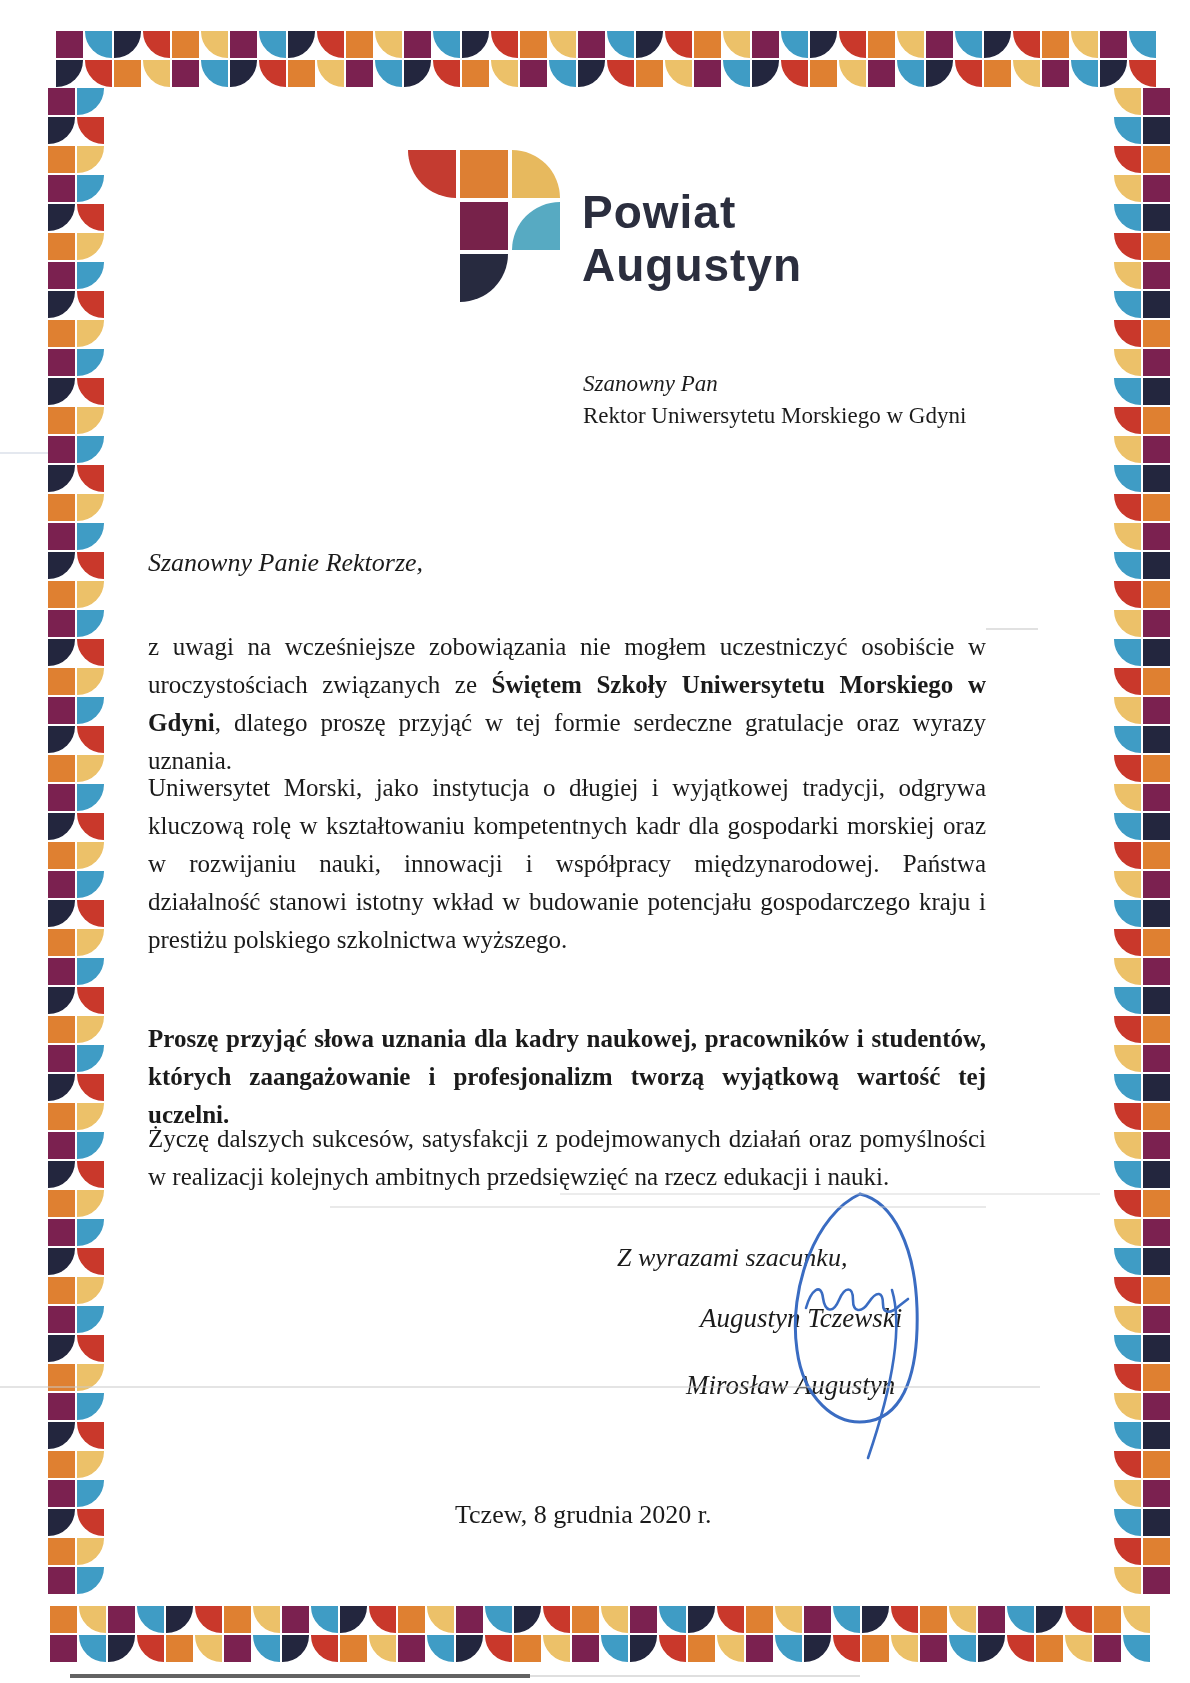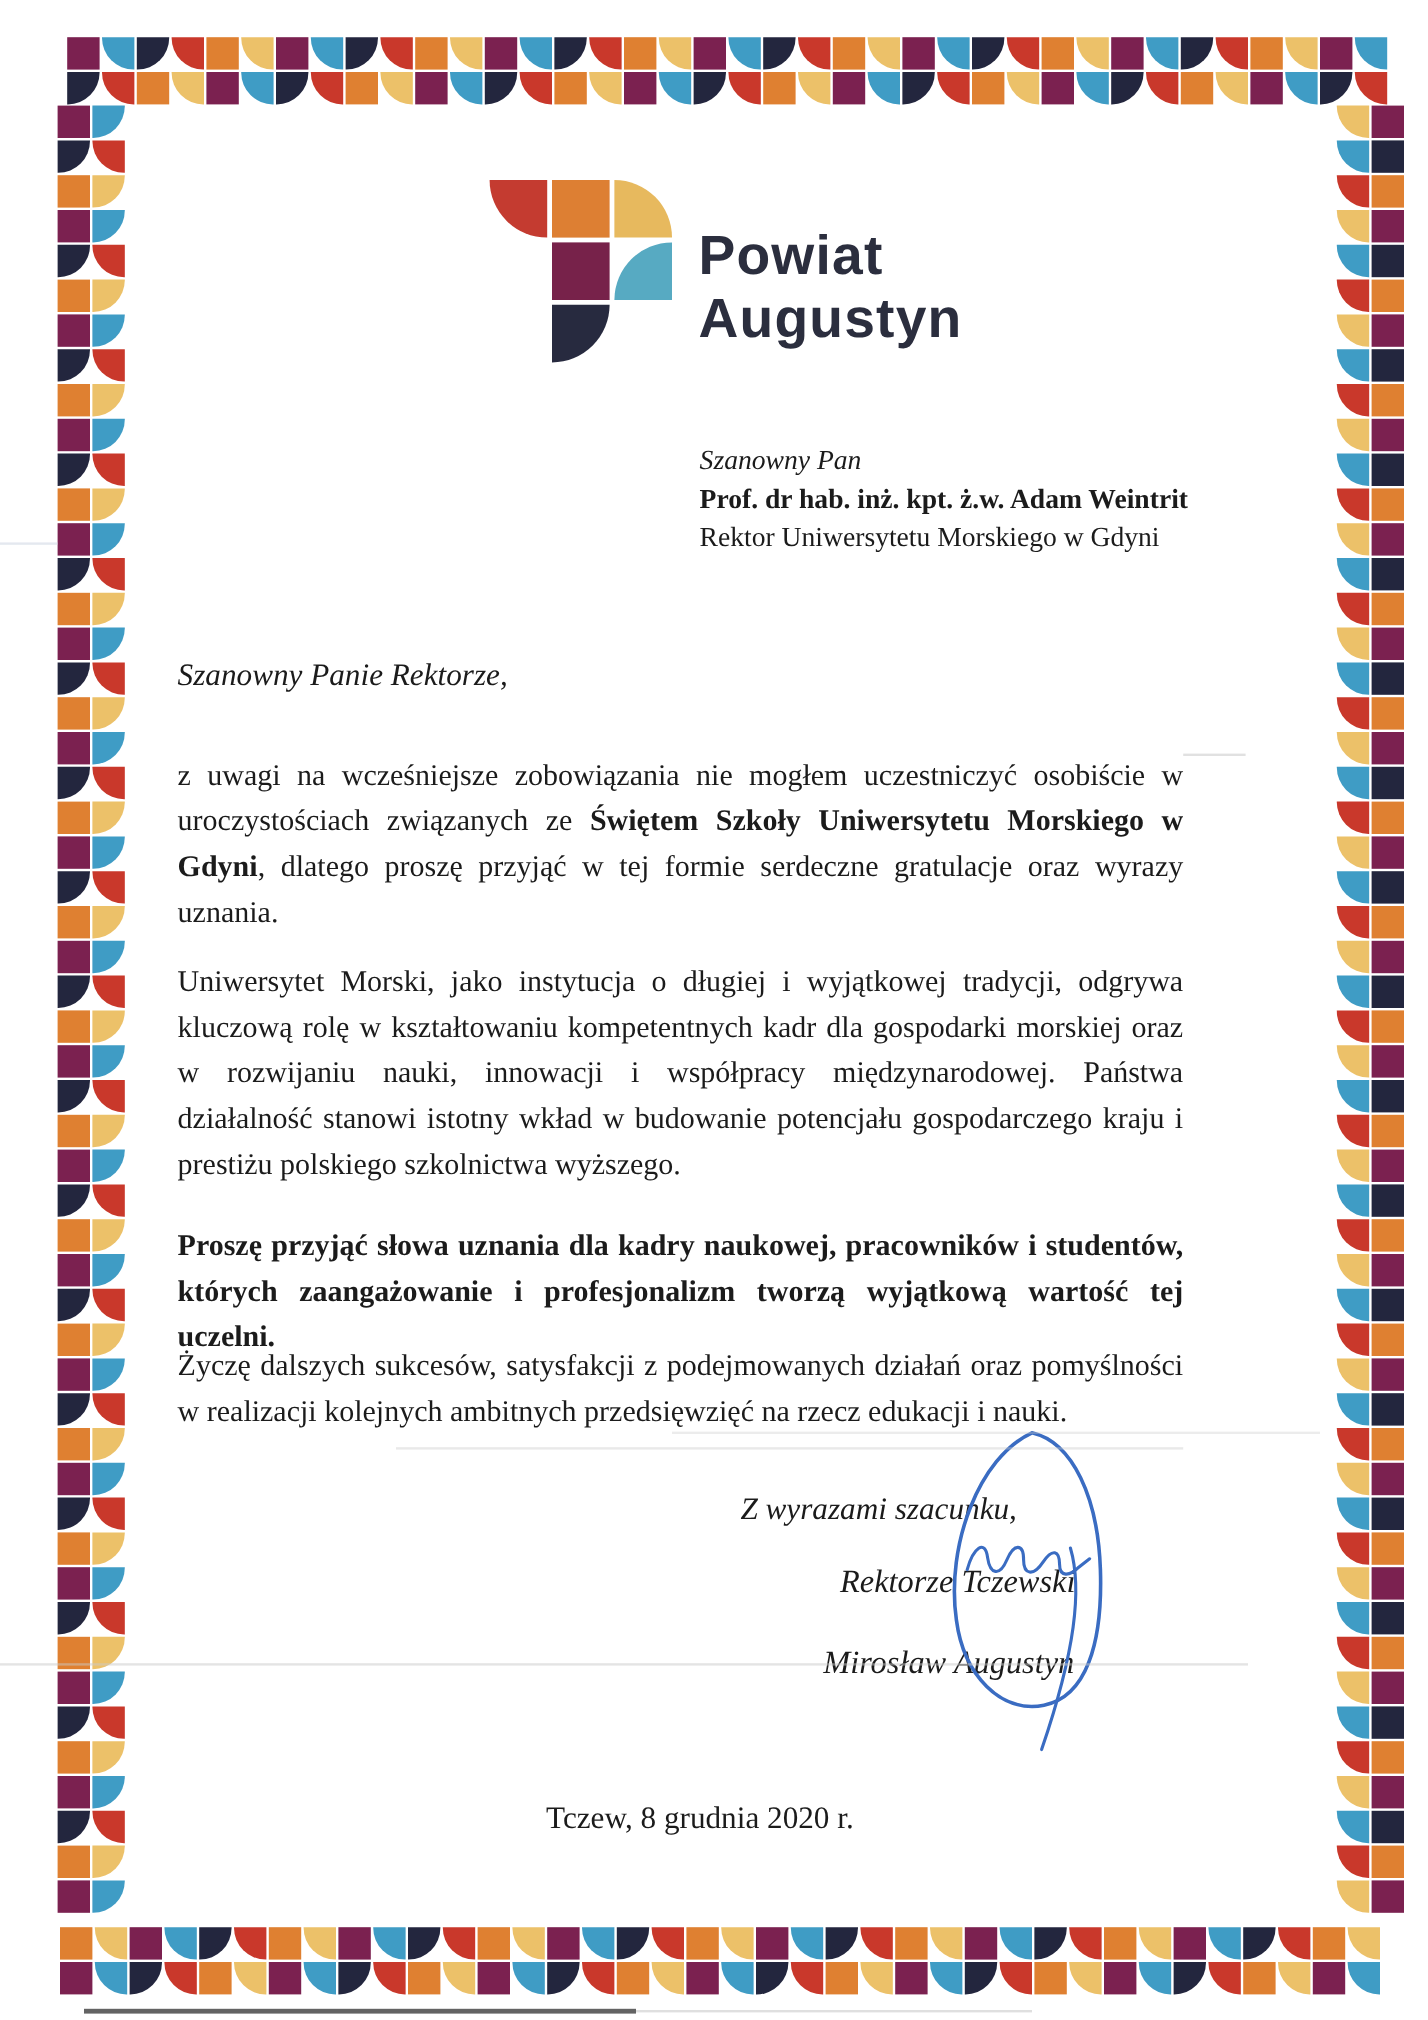--- a/index.html
+++ b/index.html
@@ -17,21 +17,21 @@
     font-family:"Liberation Sans","DejaVu Sans",sans-serif;
     font-weight:700;font-size:46px;line-height:53px;color:#2b2e3e;letter-spacing:1px;
   }
   
   .recipient{position:absolute;left:583px;top:368px;font-size:23px;line-height:32px;}
   .recipient .ital{font-style:italic;}
   .recipient .bold{font-weight:700;}
   
   .greeting{position:absolute;left:148px;top:548px;font-style:italic;font-size:26px;}
   .para{position:absolute;left:148px;width:838px;font-size:25px;line-height:38px;text-align:justify;}
-  .p1{top:603px;} .p2{top:775px;} .p3{top:995px;font-weight:bold;} .p4{top:1095px;}
+  .p1{top:603px;} .p2{top:744px;} .p3{top:995px;font-weight:bold;} .p4{top:1095px;}
   .closing{position:absolute;left:617px;top:1243px;font-style:italic;font-size:26px;}
   .signer-title{position:absolute;left:700px;top:1303px;font-style:italic;font-size:27px;}
   .signer-name{position:absolute;left:686px;top:1370px;font-style:italic;font-size:27px;}
   .date-line{position:absolute;left:455px;top:1500px;font-size:26px;}
   .sig-svg{position:absolute;left:742px;top:1178px;width:260px;height:292px;}
   
   .artifact{position:absolute;background:#c9c9c9;opacity:.55;}
 </style>
 </head>
 <body>
@@ -409,34 +409,33 @@
     <div class="logo-tile" style="left:104px;top:52px;background:#57aac2;border-radius:100% 0 0 0;"></div>
     <div class="logo-tile" style="left:52px;top:104px;background:#272a3f;border-radius:0 0 100% 0;"></div>
   </div>
   <div class="logo-word">
     <div>Powiat</div>
     <div>Augustyn</div>
   </div>
 
   <div class="recipient">
     <div class="ital">Szanowny Pan</div>
-    <div class="bold">Prof. dr hab. inż. kpt. ż.w. Adam Weintrit</div>
     <div>Rektor Uniwersytetu Morskiego w Gdyni</div>
   </div>
 
   <div class="greeting">Szanowny Panie Rektorze,</div>
 
   <p class="para p1"><span>z uwagi na wcześniejsze zobowiązania nie mogłem uczestniczyć osobiście w uroczystościach związanych ze </span><b>Świętem Szkoły Uniwersytetu Morskiego w Gdyni</b><span>, dlatego proszę przyjąć w tej formie serdeczne gratulacje oraz wyrazy uznania.</span></p>
 
   <p class="para p2">Uniwersytet Morski, jako instytucja o długiej i wyjątkowej tradycji, odgrywa kluczową rolę w kształtowaniu kompetentnych kadr dla gospodarki morskiej oraz w rozwijaniu nauki, innowacji i współpracy międzynarodowej. Państwa działalność stanowi istotny wkład w budowanie potencjału gospodarczego kraju i prestiżu polskiego szkolnictwa wyższego.</p>
   <p class="para p3">Proszę przyjąć słowa uznania dla kadry naukowej, pracowników i studentów, których zaangażowanie i profesjonalizm tworzą wyjątkową wartość tej uczelni.</p>
   <p class="para p4">Życzę dalszych sukcesów, satysfakcji z podejmowanych działań oraz pomyślności w realizacji kolejnych ambitnych przedsięwzięć na rzecz edukacji i nauki.</p>
 
   <div class="closing">Z wyrazami szacunku,</div>
-  <div class="signer-title">Rektorze Tczewski</div>
+  <div class="signer-title">Augustyn Tczewski</div>
   <div class="signer-name">Mirosław Augustyn</div>
 
   <svg class="sig-svg" viewBox="0 0 260 292" fill="none">
     <path d="M118 16 C 74 36, 46 110, 55 172 C 61 218, 92 250, 128 243 C 163 236, 177 192, 175 130 C 173 70, 152 24, 118 16" stroke="#3a6cc2" stroke-width="3" stroke-linecap="round"></path>
     <path d="M64 130 c 5 -18 15 -26 17 -10 c 2 14 10 16 16 2 c 6 -14 14 -14 14 0 c 0 12 8 14 16 2 c 8 -12 14 -10 14 2 c 0 10 8 10 16 2 l 9 -7" stroke="#3a6cc2" stroke-width="2.6" stroke-linecap="round"></path>
     <path d="M150 112 c 10 34 4 86 -24 168" stroke="#3a6cc2" stroke-width="2.6" stroke-linecap="round"></path>
   </svg>
 
   <div class="date-line">Tczew, 8 grudnia 2020 r.</div>
 

